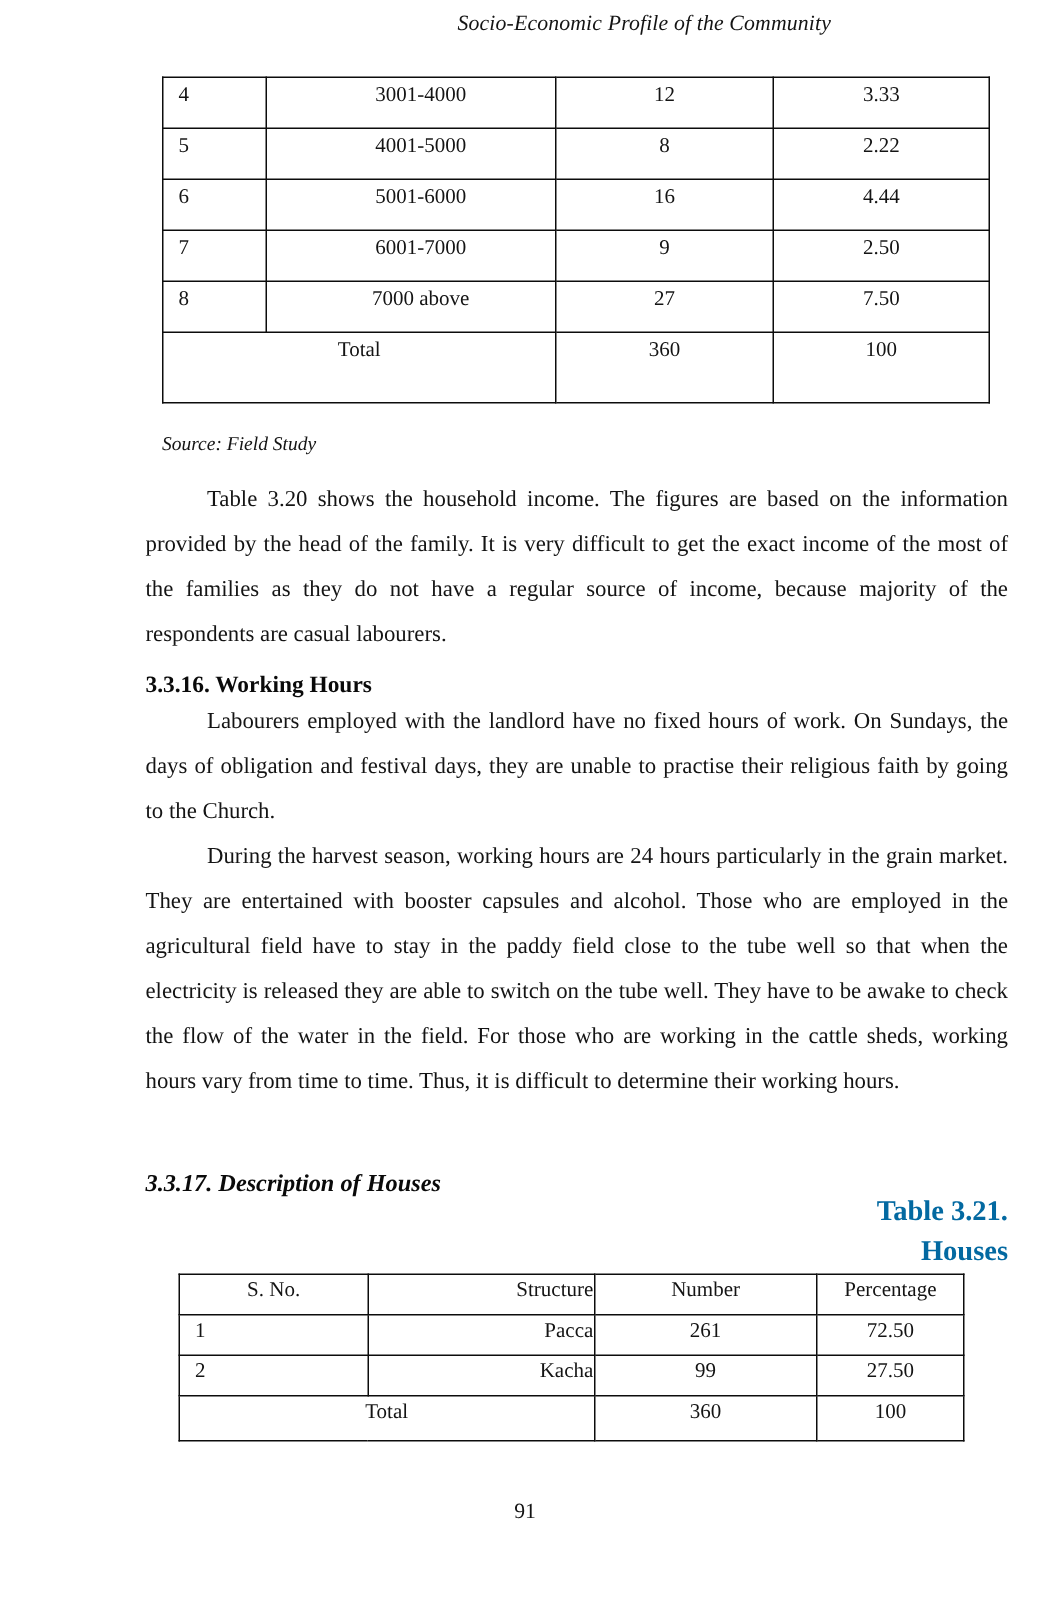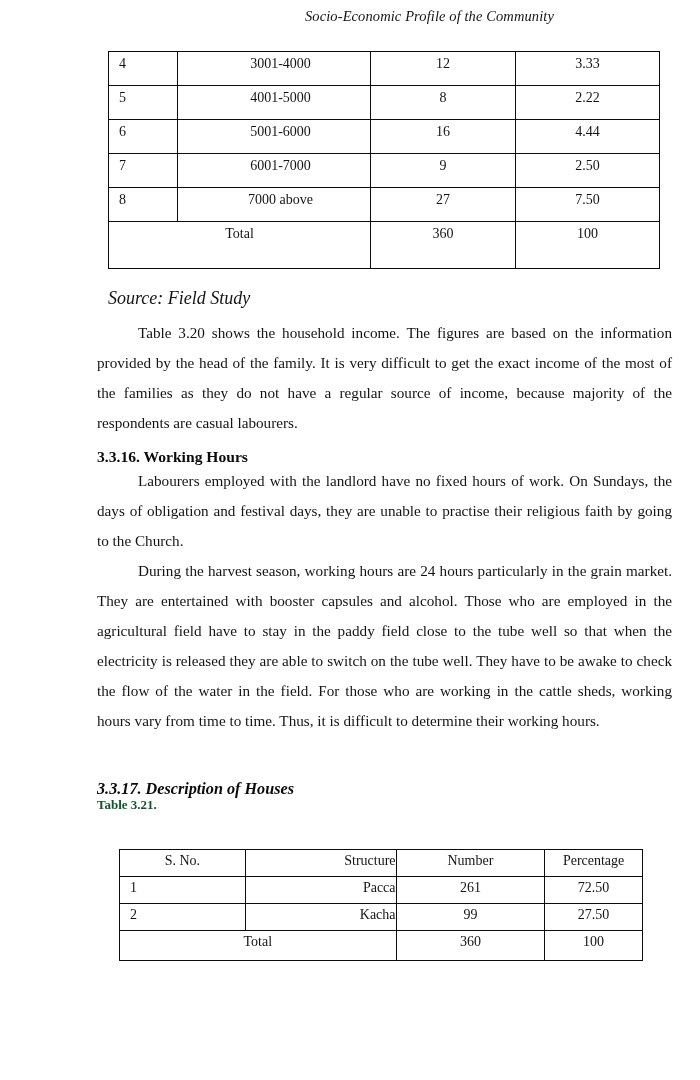--- a/index.html
+++ b/index.html
@@ -87,21 +87,21 @@
   .tbl-houses .c-sno-body { text-align: left; padding-left: 10px; }
   .tbl-houses .row-total td { height: 30px; }
   .tbl-houses .c-total-label { text-align: center; }
 
   
   .source-note {
     position: absolute;
     left: 108px;
     top: 288px;
     font-style: italic;
-    font-size: 18px;
+    font-size: 13px;
     color: #141414;
   }
 
   
   .para {
     position: absolute;
     left: 97px;
     width: 575px;
     font-size: 15.2px;
     line-height: 30px;
@@ -120,24 +120,24 @@
     color: #0a0a0a;
     margin-top: 16px;
   }
   .heading.italic { font-style: italic; font-size: 16.2px; text-align: center; }
 
   
   .caption {
     position: absolute;
     left: 97px;
     width: 575px;
-    text-align: left;
-    font-size: 13px;
+    text-align: right;
+    font-size: 19px;
     font-weight: bold;
-    color: #14532d;
+    color: #0369a1;
   }
 
   
   .folio {
     position: absolute;
     left: 0;
     top: 1000px;
     width: 700px;
     text-align: center;
     font-size: 14.5px;
@@ -198,20 +198,21 @@
   <div class="heading" style="top: 432px;">3.3.16. Working Hours</div>
 
   <div class="para indent" style="top: 466px;">Labourers employed with the landlord have no fixed hours of work. On Sundays, the days of obligation and festival days, they are unable to practise their religious faith by going to the Church.</div>
 
   <div class="para indent" style="top: 556px;">During the harvest season, working hours are 24 hours particularly in the grain market. They are entertained with booster capsules and alcohol. Those who are employed in the agricultural field have to stay in the paddy field close to the tube well so that when the electricity is released they are able to switch on the tube well. They have to be awake to check the flow of the water in the field. For those who are working in the cattle sheds, working hours vary from time to time. Thus, it is difficult to determine their working hours.</div>
 
   <div class="heading italic" style="top: 764px;">3.3.17. Description of Houses</div>
 
   <div class="caption" style="top: 797px;">Table 3.21.</div>
 
+  <div class="caption" style="top: 824px;">Houses</div>
 
   <table class="tbl tbl-houses">
     <tbody>
       <tr>
         <td class="c-sno">S. No.</td>
         <td class="c-str">Structure</td>
         <td class="c-num">Number</td>
         <td class="c-pct">Percentage</td>
       </tr>
       <tr>
@@ -227,14 +228,15 @@
         <td class="c-pct">27.50</td>
       </tr>
       <tr class="row-total">
         <td class="c-total-label" colspan="2">Total</td>
         <td class="c-num">360</td>
         <td class="c-pct">100</td>
       </tr>
     </tbody>
   </table>
 
+  <div class="folio">91</div>
 
 </div>
 
 </body></html>

